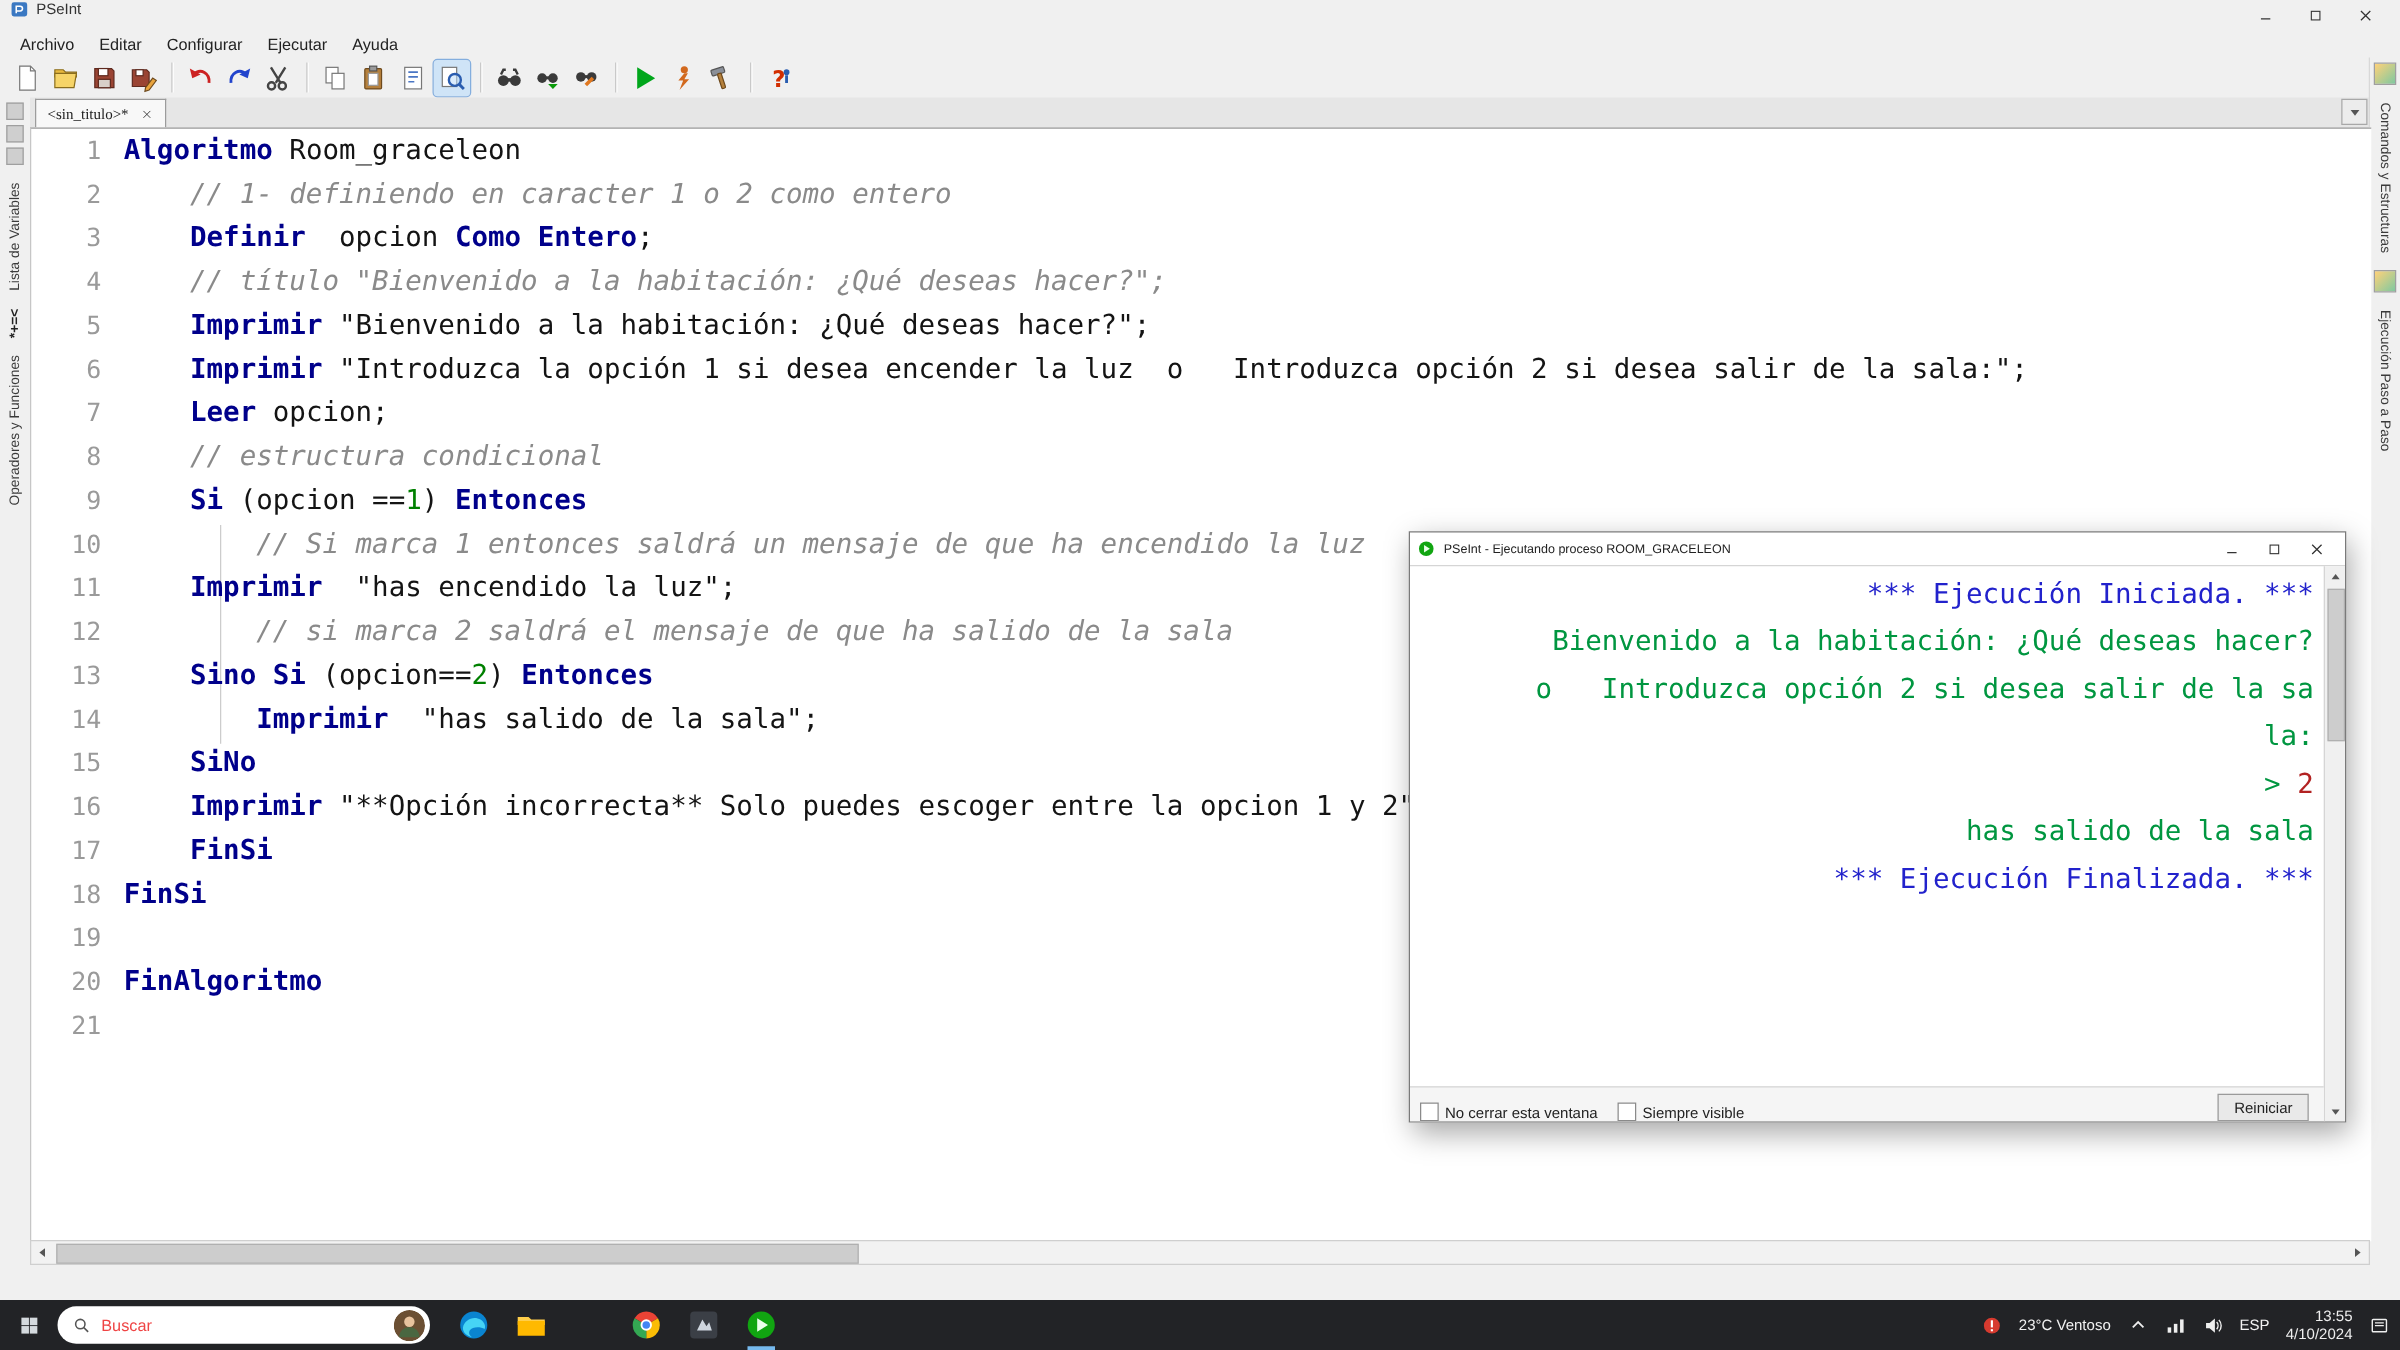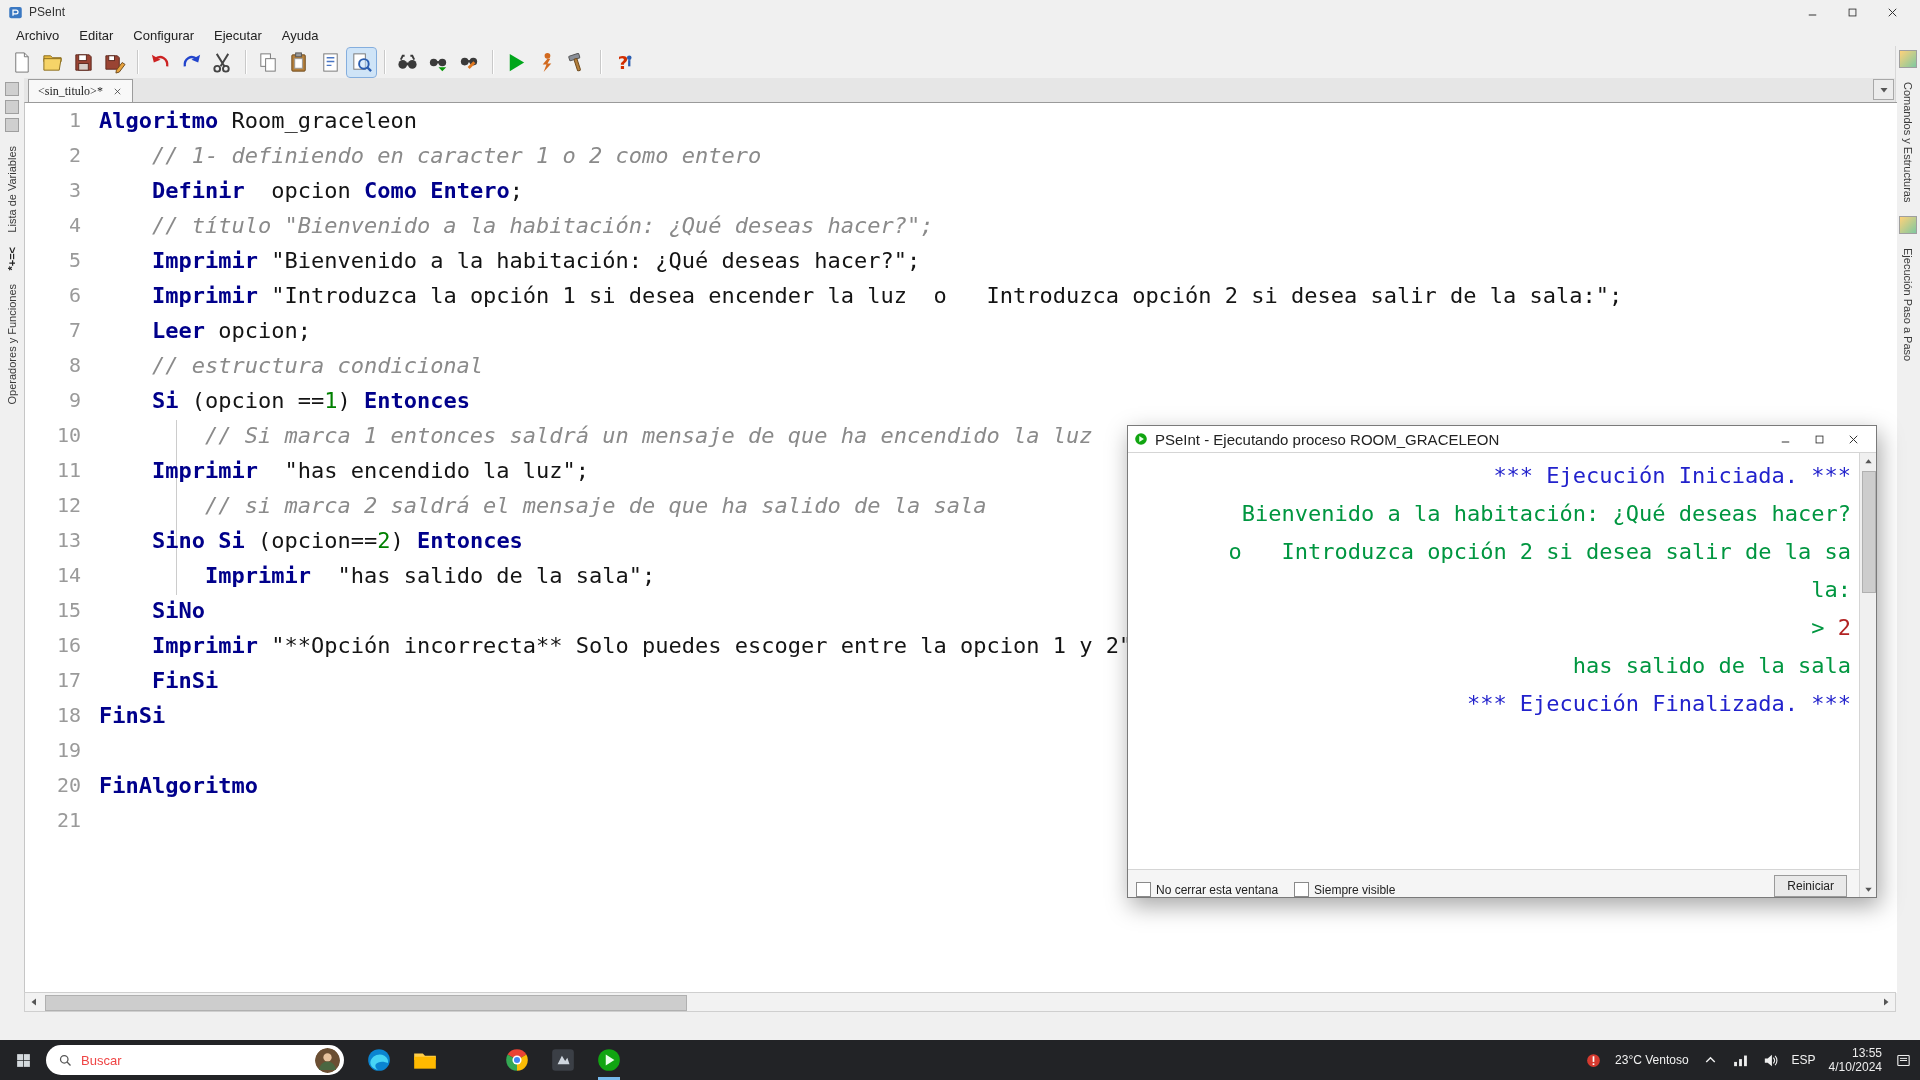--- a/index.html
+++ b/index.html
@@ -1,20 +1,20 @@
 <!DOCTYPE html>
 <html><head>
 <meta charset="utf-8">
 <style>
   html,body{margin:0;padding:0;background:#444;}
   .screen{position:relative;width:1920px;height:1080px;background:#f0f0f0;overflow:hidden;
           font-family:"Liberation Sans","DejaVu Sans",sans-serif;color:#222;}
 
   
-  .titlebar{position:absolute;left:0;top:0;right:0;height:24px;display:flex;align-items:center;padding-left:8px;gap:6px;background:#f0f0f0;}
+  .titlebar{position:absolute;left:0;top:0;right:0;height:24px;display:flex;padding-left:8px;gap:6px;background:#f0f0f0;}
   .app-icon svg{width:15px;height:15px;display:block;}
   .app-title{font-size:12px;color:#333;}
   .win-controls{position:absolute;right:8px;top:0;height:24px;display:flex;align-items:center;}
   .win-btn{width:40px;height:24px;display:flex;align-items:center;justify-content:center;}
   .win-btn svg{width:15px;height:15px;}
 
   
   .menubar{position:absolute;top:24px;left:0;right:0;height:22px;display:flex;align-items:center;padding-left:6px;font-size:13px;}
   .menu-item{padding:2px 10px;cursor:default;}
 
@@ -59,21 +59,21 @@
   .hs-arrow svg{width:12px;height:12px;}
   .hs-left{left:0;}
   .hs-right{right:0;}
   .hs-thumb{position:absolute;left:20px;top:2px;width:640px;height:14px;background:#cdcdcd;border:1px solid #b0b0b0;}
 
   
   .statusbar{position:absolute;left:0;top:1040px;width:100%;height:28px;background:#f0f0f0;display:flex;align-items:center;padding-left:10px;box-sizing:border-box;font-size:13px;color:#000080;}
 
   
   .console-win{position:absolute;left:1127px;top:425px;width:750px;height:473px;background:#fff;border:1px solid #7a7a7a;box-shadow:3px 8px 22px rgba(0,0,0,.35);z-index:50;box-sizing:border-box;}
-  .console-title{height:26px;border-bottom:1px solid #d5d5d5;display:flex;align-items:center;gap:7px;padding:0 6px;font-size:15px;}
+  .console-title{height:26px;border-bottom:1px solid #d5d5d5;display:flex;align-items:center;gap:7px;padding:0 6px;font-size:10px;}
   .console-title .cicon svg{width:14px;height:14px;display:block;}
   .console-controls{margin-left:auto;display:flex;}
   .console-controls .win-btn{width:34px;height:24px;}
   .console-body{position:absolute;top:27px;left:0;right:17px;bottom:28px;padding:4px 8px;font-family:"DejaVu Sans Mono",monospace;font-size:22px;overflow:hidden;text-align:right;}
   .console-line{height:38px;line-height:38px;white-space:pre;}
   .cl-sys{color:#2222cc;}
   .cl-out{color:#009640;}
   .cl-in{color:#b22222;}
   .console-scroll{position:absolute;top:27px;right:0;bottom:0;width:17px;background:#f0f0f0;border-left:1px solid #d5d5d5;box-sizing:border-box;}
   .cs-arrow{position:absolute;left:0;width:16px;height:16px;display:flex;align-items:center;justify-content:center;}

